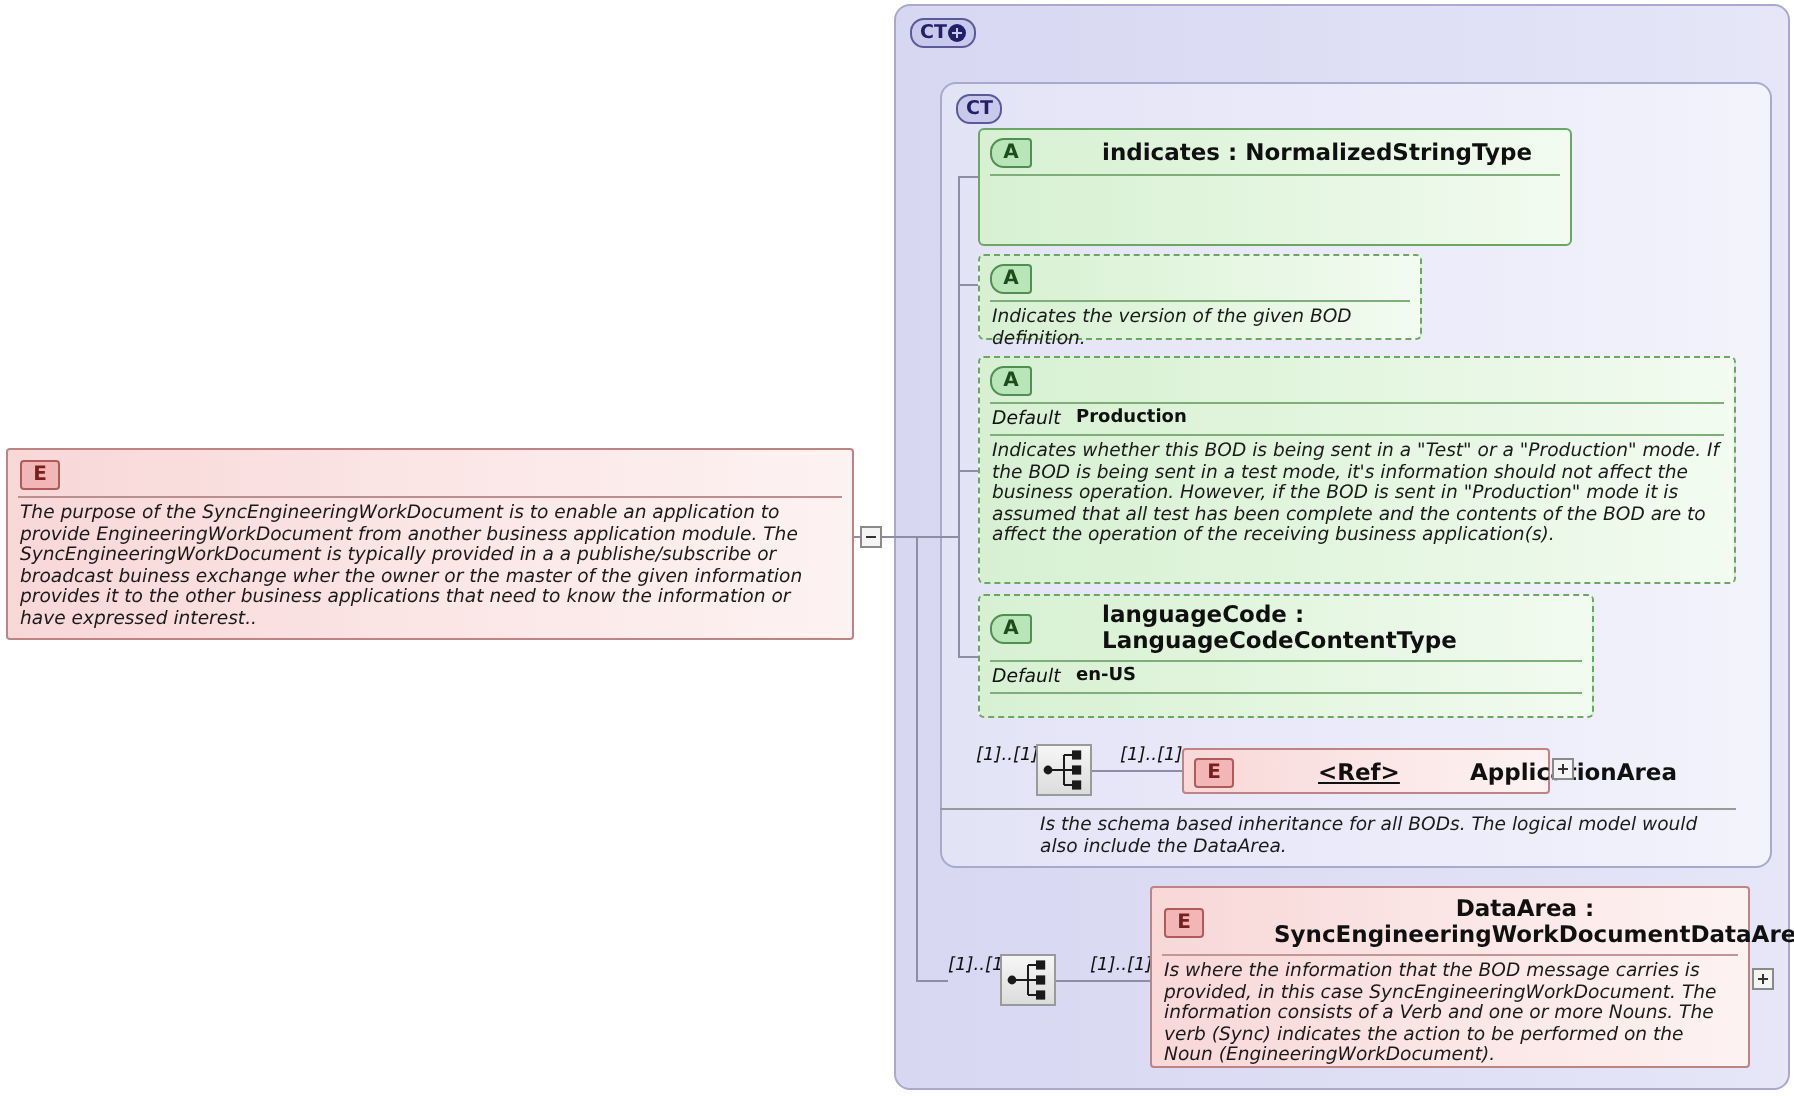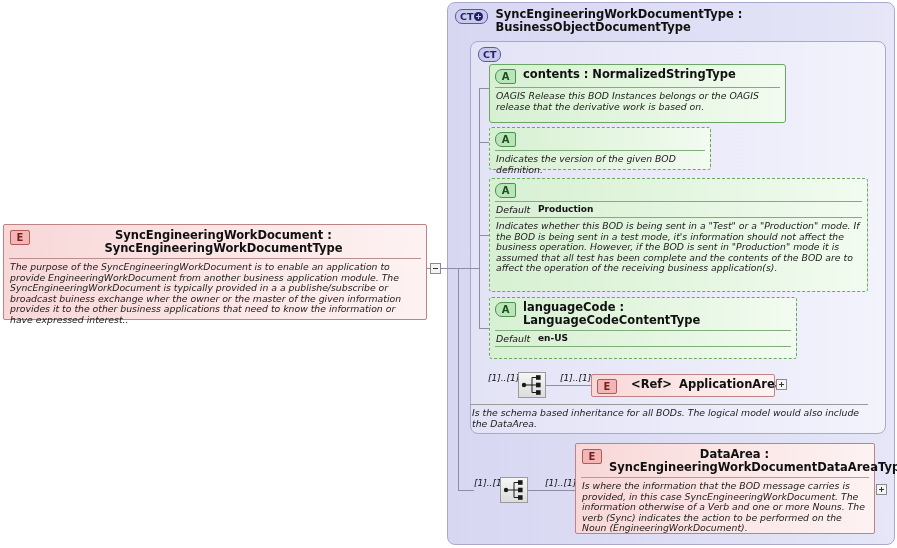--- a/index.html
+++ b/index.html
@@ -14,26 +14,27 @@
     position: relative;
     width: 897px;
     height: 548px;
     background: #ffffff;
   }
 
   
   .box { position: absolute; }
   .box-title {
     display: flex;
-    align-items: flex-start;
+    align-items: center;
     padding: 4px 6px 4px 6px;
     font-size: 11.5px;
     font-weight: bold;
     color: #101010;
     line-height: 13px;
+    gap: 28px;
   }
   .box-title .label { padding-left: 7px; }
   .doc {
     font-style: italic;
     font-size: 9.3px;
     line-height: 10.6px;
     color: #1a1a1a;
     padding: 3px 6px 4px 6px;
   }
   .sep { height: 1px; background: #9a9a9a; margin: 0 5px; }
@@ -187,59 +188,57 @@
     position: absolute;
     font-style: italic;
     font-size: 9px;
     color: #111;
     white-space: nowrap;
   }
 
   
   #ref-box { left: 591px; top: 374px; width: 184px; height: 23px; }
   #ref-box .box-title { padding: 3px 5px; }
-  #ref-box .rf { padding-left: 14px; width: 62px; flex: 0 0 auto; }
+  #ref-box .rf { padding-left: 14px; width: 62px; flex: 0 0 auto; text-decoration: underline; }
   #data-area { left: 575px; top: 443px; width: 300px; height: 91px; }
   #data-area .box-title { padding: 4px 6px 3px 6px; }
   #data-area .box-title .label { max-width: 258px; }
   #data-area .sep { background: #c49595; }
 
   #inherit-note { position: absolute; left: 470px; top: 404px; width: 398px; }
   #inherit-note .sep { margin: 0; }
 </style>
 </head>
 <body>
 
 <div id="canvas">
 
   <div class="box" id="ct-outer">
     <div class="box-title" id="ct-outer-title">
       <span class="icon-ct">
         <span>CT</span>
           <span class="ct-plus"></span>
       </span>
-      <span class="label">SyncEngineeringWorkDocumentType : BusinessObjectDocumentType</span>
     </div>
 
     <div class="box" id="ct-inner">
       <div class="box-title" id="ct-inner-title">
         <span class="icon-ct">
           <span>CT</span>
         </span>
       </div>
     </div>
   </div>
 
   <div class="box attr" style="left:489px; top:64px; width:297px; height:59px;">
     <div class="box-title">
       <span class="icon-a"><span>A</span></span>
-      <span class="label">contents : NormalizedStringType</span>
-    </div>
-    <div class="sep"></div>
-    <div class="doc">OAGIS Release this BOD Instances belongs or the OAGIS release that the derivative work is based on.</div>
+      <span class="label">indicates : NormalizedStringType</span>
+    </div>
+    <div class="sep"></div>
   </div>
 
   <div class="box attr optional" style="left:489px; top:127px; width:222px; height:43px;">
     <div class="box-title">
       <span class="icon-a"><span>A</span></span>
     </div>
     <div class="sep"></div>
     <div class="doc">Indicates the version of the given BOD definition.</div>
   </div>
 
@@ -277,21 +276,20 @@
 
   <div class="toggle" style="left:430px; top:263px;"></div>
   <div class="line hline" style="left:427px; top:268px; width:3px;"></div>
   <div class="line hline" style="left:441px; top:268px; width:38px;"></div>
   <div class="line vline" style="left:458px; top:268px; height:222px;"></div>
   <div class="line hline" style="left:458px; top:490px; width:16px;"></div>
 
   <div class="box elem" id="root-elem">
     <div class="box-title">
       <span class="icon-e"><span>E</span></span>
-      <span class="label" style="text-align:center; width:386px;">SyncEngineeringWorkDocument : SyncEngineeringWorkDocumentType</span>
     </div>
     <div class="sep"></div>
     <div class="doc">The purpose of the SyncEngineeringWorkDocument is to enable an application to provide EngineeringWorkDocument from another business application module. The SyncEngineeringWorkDocument is typically provided in a a publishe/subscribe or broadcast buiness exchange wher the owner or the master of the given information provides it to the other business applications that need to know the information or have expressed interest..</div>
   </div>
 
   <div class="card" style="left:488px; top:373px;">[1]..[1]</div>
   <div class="seq" style="left:518px; top:372px;">
     <svg width="26" height="24" viewBox="0 0 26 24">
       <circle cx="5" cy="12" r="2.2" fill="#1a1a1a"></circle>
       <line x1="7" y1="12" x2="13" y2="12" stroke="#1a1a1a" stroke-width="1"></line>
@@ -311,21 +309,21 @@
     <div class="box-title">
       <span class="icon-e"><span>E</span></span>
       <span class="rf">&lt;Ref&gt;</span>
       <span style="white-space:pre;">ApplicationArea</span>
     </div>
   </div>
   <div class="toggle plus" style="left:776px; top:379px;"></div>
 
   <div id="inherit-note">
     <div class="sep" style="background:#9a9a9a;"></div>
-    <div class="doc" style="padding-left:2px;">Is the schema based inheritance for all BODs. The logical model would also include the DataArea.</div>
+    <div class="doc" style="padding-left:2px;margin-left:48px;">Is the schema based inheritance for all BODs. The logical model would also include the DataArea.</div>
   </div>
 
   <div class="card" style="left:474px; top:478px;">[1]..[1]</div>
   <div class="seq" style="left:500px; top:477px;">
     <svg width="26" height="24" viewBox="0 0 26 24">
       <circle cx="5" cy="12" r="2.2" fill="#1a1a1a"></circle>
       <line x1="7" y1="12" x2="13" y2="12" stroke="#1a1a1a" stroke-width="1"></line>
       <line x1="13" y1="4.5" x2="13" y2="19.5" stroke="#1a1a1a" stroke-width="1"></line>
       <line x1="13" y1="4.5" x2="17" y2="4.5" stroke="#1a1a1a" stroke-width="1"></line>
       <line x1="13" y1="12" x2="17" y2="12" stroke="#1a1a1a" stroke-width="1"></line>
@@ -337,17 +335,17 @@
   </div>
   <div class="line hline" style="left:528px; top:490px; width:47px;"></div>
   <div class="card" style="left:545px; top:478px;">[1]..[1]</div>
 
   <div class="box elem" id="data-area">
     <div class="box-title">
       <span class="icon-e"><span>E</span></span>
       <span class="label" style="text-align:center; width:262px;">DataArea : SyncEngineeringWorkDocumentDataAreaType</span>
     </div>
     <div class="sep"></div>
-    <div class="doc">Is where the information that the BOD message carries is provided, in this case SyncEngineeringWorkDocument. The information otherwise of a Verb and one or more Nouns. The verb (Sync) indicates the action to be performed on the Noun (EngineeringWorkDocument).</div>
+    <div class="doc">Is where the information that the BOD message carries is provided, in this case SyncEngineeringWorkDocument. The information consists of a Verb and one or more Nouns. The verb (Sync) indicates the action to be performed on the Noun (EngineeringWorkDocument).</div>
   </div>
   <div class="toggle plus" style="left:876px; top:484px;"></div>
 
 </div>
 
 </body></html>

